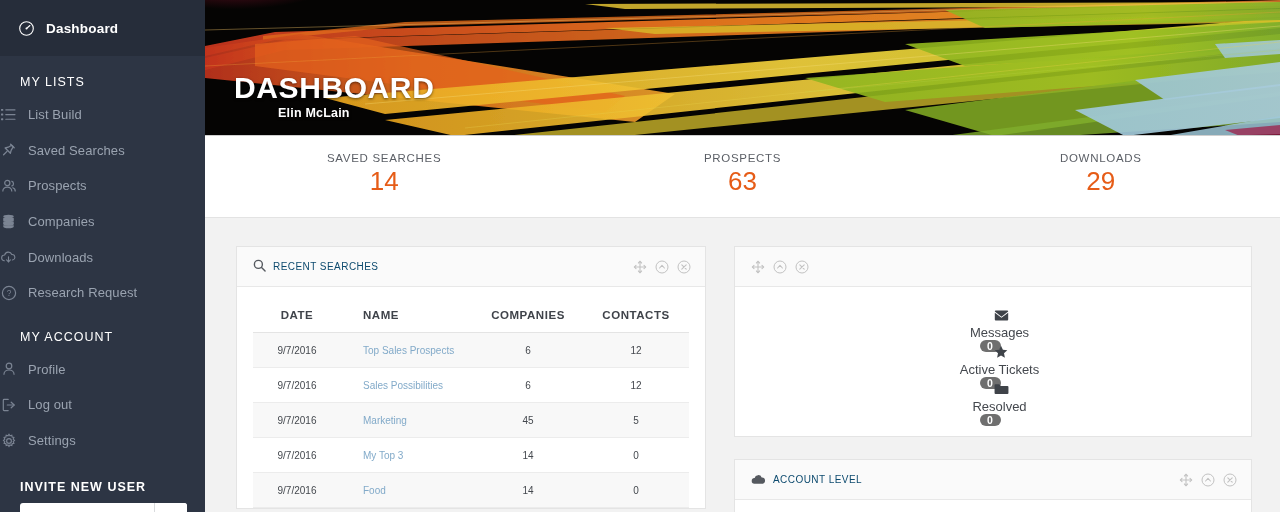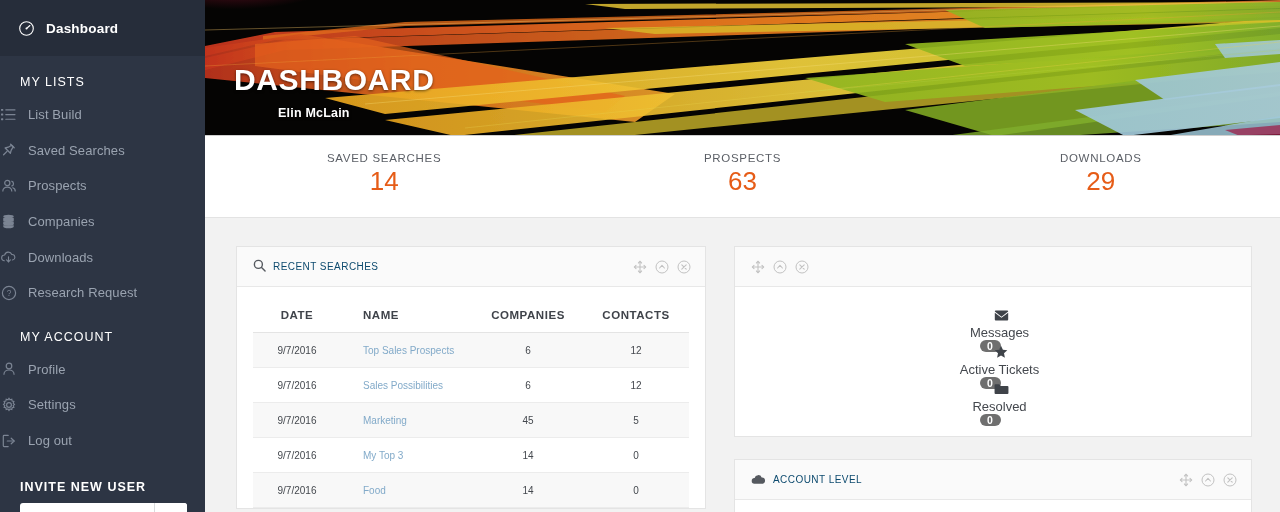--- a/index.html
+++ b/index.html
@@ -110,21 +110,21 @@
     color: #ffffff;
     font-size: 30px; font-weight: bold;
     letter-spacing: .6px;
     line-height: 32px;
     text-shadow: 0 1px 3px rgba(0,0,0,.55);
   }
   .banner-sub {
     color: #ffffff;
     font-size: 12.5px; font-weight: bold;
     letter-spacing: .2px; line-height: 16px;
-    margin-top: 9px;
+    margin-top: 1px;
     text-shadow: 0 1px 3px rgba(0,0,0,.55);
     padding-left: 44px;
   }
 
   
   .stats {
     background: #ffffff;
     height: 82px;
     display: flex;
     border-bottom: 1px solid #e3e3e3;
@@ -340,40 +340,40 @@
             <path d="M2.9 13.8 c0-3 2.3-4.8 5.1-4.8 s5.1 1.8 5.1 4.8"></path>
           </g>
         </svg>
       </span>
       <span class="lbl">Profile</span>
     </div>
 
     <div class="side-item">
       <span class="side-ico">
         <svg width="16" height="16" viewBox="0 0 16 16">
-          <g fill="none" stroke="#7b8493" stroke-width="1.15">
-            <circle cx="8" cy="8" r="2.4"></circle>
-            <path d="M8 1.3 l1 1.5 l1.8-.6 l.3 1.8 l1.8 .4 l-.7 1.7 l1.3 1.3 l-1.3 1.3 l.7 1.7 l-1.8 .4 l-.3 1.8 l-1.8-.6 l-1 1.5 l-1-1.5 l-1.8 .6 l-.3-1.8 l-1.8-.4 l.7-1.7 l-1.3-1.3 l1.3-1.3 l-.7-1.7 l1.8-.4 l.3-1.8 l1.8 .6 Z"></path>
-          </g>
-        </svg>
-      </span>
-      <span class="lbl">Settings</span>
-    </div>
-
-    <div class="side-item">
-      <span class="side-ico">
-        <svg width="16" height="16" viewBox="0 0 16 16">
           <g fill="none" stroke="#7b8493" stroke-width="1.2" stroke-linecap="round" stroke-linejoin="round">
             <path d="M7.2 2.4 H3.1 a.8 .8 0 0 0 -.8 .8 v9.6 a.8 .8 0 0 0 .8 .8 h4.1"></path>
             <path d="M10.2 5.2 L13.2 8 L10.2 10.8"></path>
             <path d="M13 8 H6.3"></path>
           </g>
         </svg>
       </span>
       <span class="lbl">Log out</span>
+    </div>
+
+    <div class="side-item">
+      <span class="side-ico">
+        <svg width="16" height="16" viewBox="0 0 16 16">
+          <g fill="none" stroke="#7b8493" stroke-width="1.15">
+            <circle cx="8" cy="8" r="2.4"></circle>
+            <path d="M8 1.3 l1 1.5 l1.8-.6 l.3 1.8 l1.8 .4 l-.7 1.7 l1.3 1.3 l-1.3 1.3 l.7 1.7 l-1.8 .4 l-.3 1.8 l-1.8-.6 l-1 1.5 l-1-1.5 l-1.8 .6 l-.3-1.8 l-1.8-.4 l.7-1.7 l-1.3-1.3 l1.3-1.3 l-.7-1.7 l1.8-.4 l.3-1.8 l1.8 .6 Z"></path>
+          </g>
+        </svg>
+      </span>
+      <span class="lbl">Settings</span>
     </div>
 
     <div class="invite-title">INVITE NEW USER</div>
     <div class="invite-wrap">
       <input class="invite-input" type="text" placeholder="Email address" style="">
       <div class="invite-btn">
         <span>
           
         </span>
       </div>

